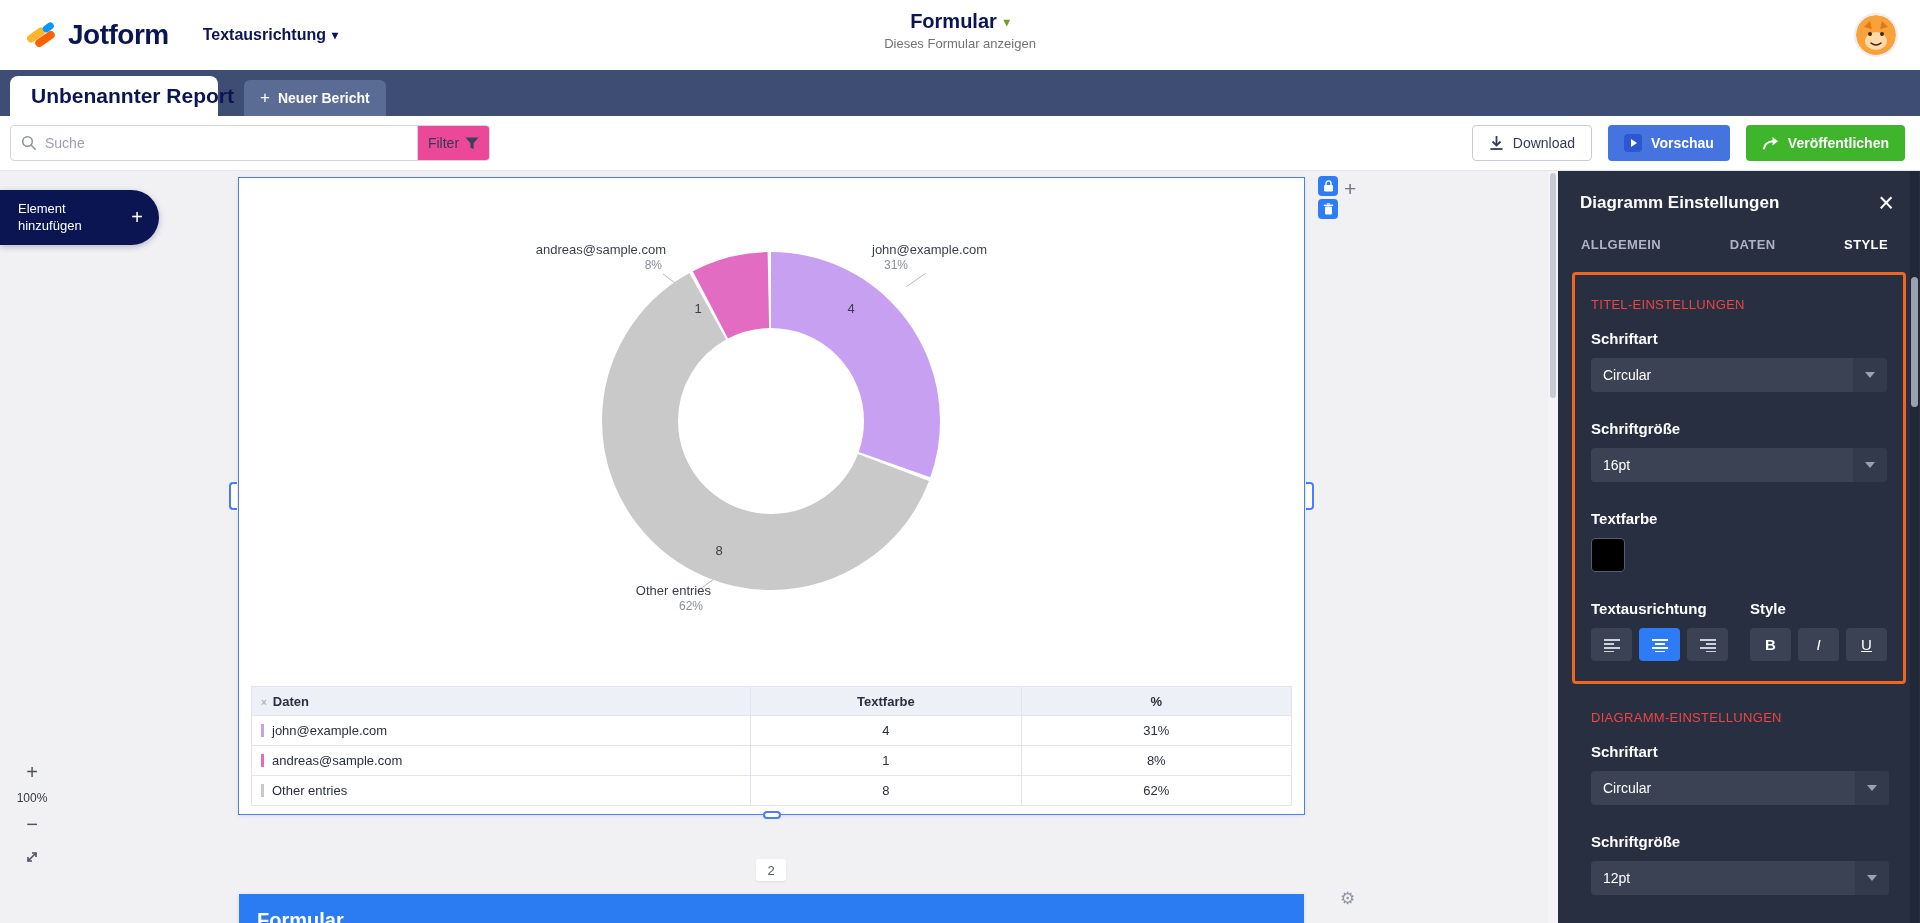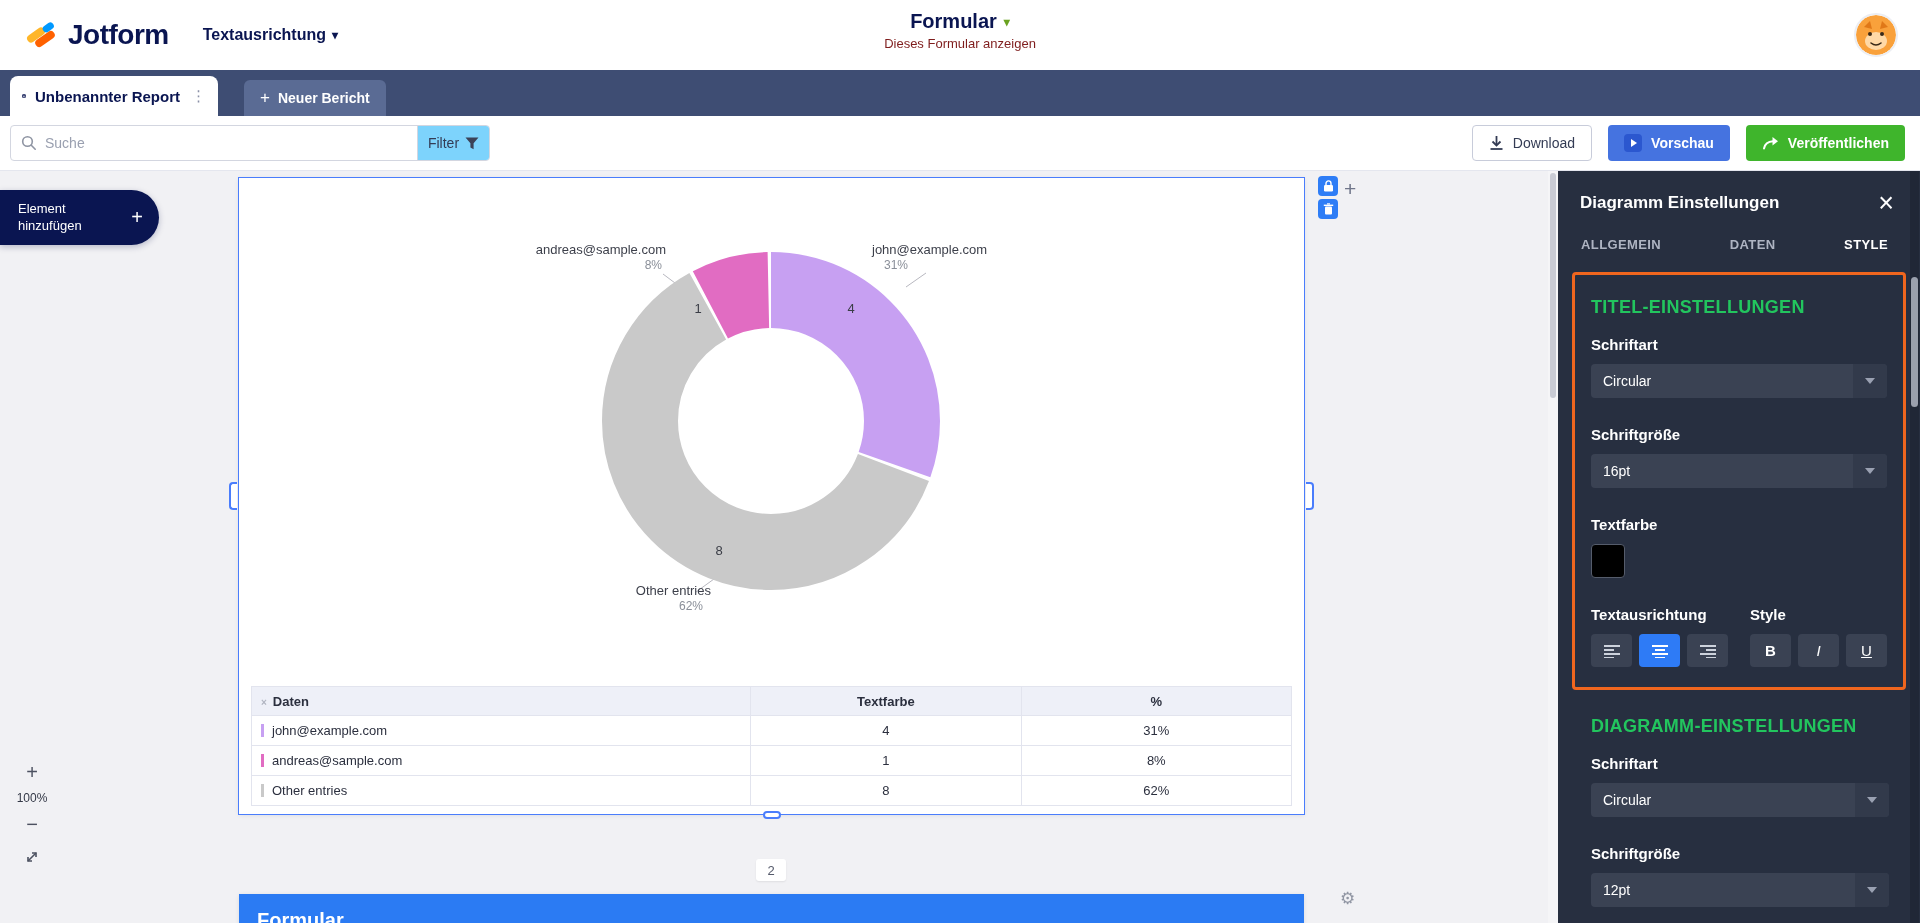--- a/index.html
+++ b/index.html
@@ -10,38 +10,38 @@
 
   
   .header { height:70px; background:#fff; display:flex; align-items:center; padding:0 22px; position:relative; flex:0 0 auto; }
   .brand { display:flex; align-items:center; gap:10px; }
   .brand-name { font-size:28px; font-weight:bold; color:#0a1551; letter-spacing:-0.5px; }
   .product { margin-left:34px; font-size:16px; font-weight:bold; color:#0a1551; display:flex; align-items:center; gap:6px; cursor:pointer; }
   .chev { font-size:12px; color:#0a1551; }
   .header-center { position:absolute; left:50%; top:10px; transform:translateX(-50%); text-align:center; }
   .form-title { font-size:20px; font-weight:bold; color:#0a1551; display:inline-flex; align-items:center; gap:7px; }
   .form-title .chev { color:#6aa220; }
-  .form-link { display:block; font-size:13px; color:#7f1d1d; margin-top:3px; cursor:pointer; }
+  .form-link { display:block; font-size:13px; color:#737373; margin-top:3px; cursor:pointer; }
   .avatar { margin-left:auto; width:44px; height:44px; border-radius:50%; overflow:hidden; border:2px solid #eceef3; cursor:pointer; flex:0 0 auto; }
 
   
   .tabbar { height:46px; background:#3e4d73; display:flex; align-items:flex-end; padding-left:10px; flex:0 0 auto; }
   .tab-active { height:40px; width:208px; background:#fff; border-radius:8px 8px 0 0; display:flex; align-items:center; gap:9px; padding:0 10px 0 12px; cursor:pointer; }
-  .tab-active .tab-label { font-size:15px; font-weight:bold; color:#0a1551; flex:1; white-space:nowrap; }
+  .tab-active .tab-label { font-size:21px; font-weight:bold; color:#0a1551; flex:1; white-space:nowrap; }
   .tab-dots { color:#8b91a8; font-size:15px; padding:0 2px; cursor:pointer; }
   .new-report { height:36px; margin-left:26px; background:#5a6b94; border:none; color:#fff; font-family:inherit; font-size:14px; font-weight:bold; border-radius:6px 6px 0 0; padding:0 16px; display:flex; align-items:center; gap:8px; cursor:pointer; }
   .new-report .plus { font-size:17px; font-weight:normal; }
 
   
   .toolbar { height:55px; background:#fff; border-bottom:1px solid #e4e6ee; display:flex; align-items:center; padding:0 15px 0 10px; flex:0 0 auto; }
   .search-group { display:flex; height:36px; border:1px solid #d3d6e0; border-radius:4px; overflow:hidden; background:#fff; }
   .search-box { display:flex; align-items:center; width:406px; padding:0 10px; gap:8px; }
   .search-box input { border:none; outline:none; flex:1; font-family:inherit; font-size:14px; color:#333b54; }
   .search-box input::placeholder { color:#9aa0b0; }
-  .filter-btn { width:72px; border-left:1px solid #d3d6e0; display:flex; align-items:center; justify-content:center; gap:6px; font-size:14px; color:#333b54; background:#7dd3fc; cursor:pointer; }
+  .filter-btn { width:72px; border-left:1px solid #d3d6e0; display:flex; align-items:center; justify-content:center; gap:6px; font-size:14px; color:#333b54; background:#ec4899; cursor:pointer; }
   .toolbar-right { margin-left:auto; display:flex; gap:16px;justify-content:space-between; }
   .tb-btn { height:36px; border-radius:4px; font-family:inherit; font-size:14px; display:flex; align-items:center; gap:9px; padding:0 16px; cursor:pointer; border:none; }
   .btn-download { background:#fff; border:1px solid #c8ccda; color:#333b54; }
   .btn-preview { background:#4573e0; color:#fff; font-weight:bold; }
   .btn-publish { background:#3fb52c; color:#fff; font-weight:bold; }
   .play-chip { width:18px; height:18px; background:#2b57cf; border-radius:4px; display:flex; align-items:center; justify-content:center; }
   .play-tri { width:0; height:0; border-left:6px solid #fff; border-top:4px solid transparent; border-bottom:4px solid transparent; margin-left:2px; }
 
   
   .body { flex:1; display:flex; overflow:hidden; }
@@ -103,21 +103,21 @@
   
   .panel { width:362px; flex:0 0 auto; background:#272f40; color:#fff; position:relative; overflow:hidden; }
   .panel-header { display:flex; align-items:flex-start; justify-content:space-between; padding:22px 26px 16px 22px; }
   .panel-title { font-size:17px; font-weight:bold; }
   .panel-close { font-size:27px; line-height:20px; color:#fff; cursor:pointer; font-weight:300; }
   .panel-tabs { display:flex; justify-content:space-between; padding:8px 32px 6px 23px; font-size:13px; font-weight:bold; letter-spacing:0.4px; }
   .ptab { color:#aeb4c2; cursor:pointer; }
   .ptab.active { color:#fff; }
 
   .orange-box { margin:14px 14px 0; border:3px solid #f0661e; border-radius:4px; padding:22px 16px 20px; }
-  .section-label { font-size:18px; font-weight:bold; color:#22c55e; letter-spacing:0.3px; margin-bottom:18px; }
+  .section-label { font-size:13px; font-weight:normal; color:#ef4444; letter-spacing:0.3px; margin-bottom:18px; }
   .field-label { font-size:15px; font-weight:bold; color:#fff; margin-bottom:11px; }
   .field { margin-bottom:28px; }
   .dropdown { height:34px; background:#3a4253; border-radius:4px; display:flex; cursor:pointer; }
   .dd-value { flex:1; font-size:14px; color:#fff; line-height:34px; padding:0 12px; }
   .dd-btn { width:34px; background:#323a4b; border-radius:0 4px 4px 0; display:flex; align-items:center; justify-content:center; }
   .dd-caret { width:0; height:0; border-left:5px solid transparent; border-right:5px solid transparent; border-top:6px solid #9aa1b2; }
   .color-row { display:flex; gap:3px; }
   .color-input { flex:1; height:34px; background:#3a4253; border:none; border-radius:4px; color:#e6e8ee; font-family:inherit; font-size:13px; padding:0 12px; outline:none; }
   .color-swatch { width:34px; height:34px; background:#000; border-radius:4px; border:1px solid #555c6b; cursor:pointer; }
   .two-col { display:flex; margin-bottom:0; }

